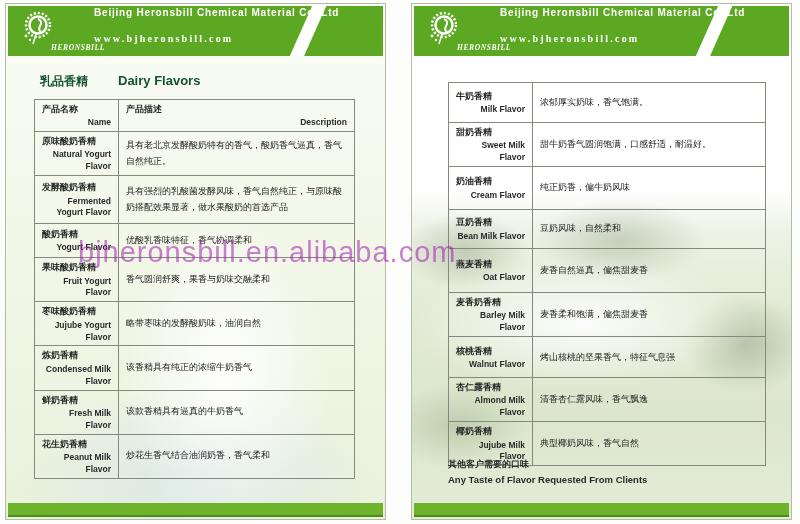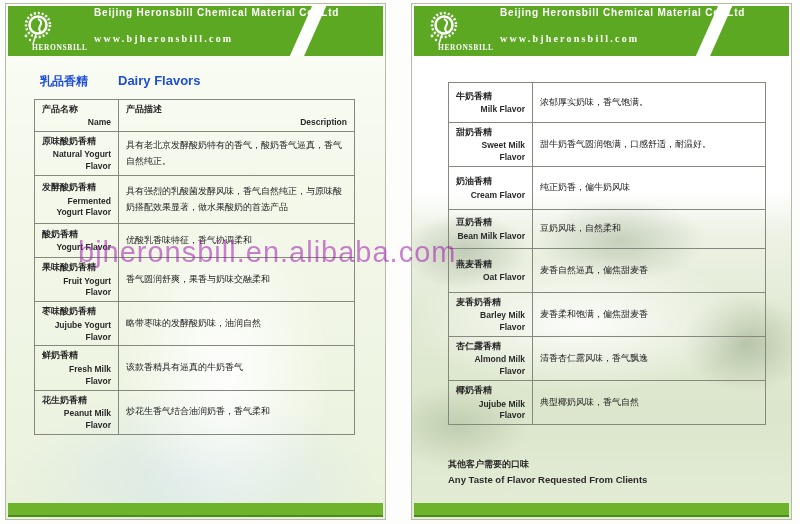--- a/index.html
+++ b/index.html
@@ -42,35 +42,36 @@
     position:absolute;top:2px;left:2px;right:2px;height:50px;
     background:#5ca822;
     overflow:hidden;
   }
   .banner .stripe{
     position:absolute;top:-14px;left:292px;width:13px;height:85px;
     background:#fff;transform:rotate(24deg);
   }
   .logo{position:absolute;left:8px;top:2px;width:44px;height:40px;}
   .logo-text{
-    position:absolute;left:24px;top:37px;
+    position:absolute;left:43px;top:37px;
     color:#fff;font-weight:bold;font-size:7.5px;letter-spacing:0.6px;
     font-family:"Liberation Serif","DejaVu Serif",serif;
+    font-style:italic;
   }
   .company-name{
     position:absolute;left:86px;top:1px;
     color:#fff;font-weight:bold;font-size:10px;letter-spacing:0.8px;
     font-family:Liberation Sans, sans-serif;
   }
   .company-url{
     position:absolute;left:86px;top:27px;
     color:#fff;font-weight:bold;font-size:10px;letter-spacing:2.2px;
     font-family:"Liberation Serif","DejaVu Serif",serif;
   }
-  .page-title{position:absolute;left:34px;top:67px;color:#1d4ed8;font-weight:bold;}
+  .page-title{position:absolute;left:34px;top:67px;color:#14532d;font-weight:bold;}
   .page-title .t-cn{font-size:12px;}
   .page-title .t-en{font-size:13px;margin-left:30px;}
 
   table.flavor{
     position:absolute;border-collapse:collapse;table-layout:fixed;
     background:transparent;
   }
   table.flavor td{
     border:1px solid #85897d;
     vertical-align:middle;
@@ -174,20 +175,29 @@
     </tr>
     <tr style="height:42px">
       <td>
         <div class="name-cn">枣味酸奶香精</div>
         <div class="name-en">Jujube Yogurt  Flavor</div>
       </td>
       <td>
             <div class="desc">略带枣味的发酵酸奶味，油润自然</div>
           </td>
     </tr>
+    <tr style="height:42px">
+      <td>
+        <div class="name-cn">炼奶香精</div>
+        <div class="name-en">Condensed Milk  Flavor</div>
+      </td>
+      <td>
+            <div class="desc">该香精具有纯正的浓缩牛奶香气</div>
+          </td>
+    </tr>
     <tr style="height:41px">
       <td>
         <div class="name-cn">鲜奶香精</div>
         <div class="name-en">Fresh Milk Flavor</div>
       </td>
       <td>
             <div class="desc">该款香精具有逼真的牛奶香气</div>
           </td>
     </tr>
     <tr style="height:39px">
@@ -274,20 +284,29 @@
       <td>
         <div class="name-cn">麦香奶香精</div>
         <div class="name-en">Barley Milk Flavor</div>
       </td>
       <td>
             <div class="desc">麦香柔和饱满，偏焦甜麦香</div>
           </td>
     </tr>
     <tr style="height:41px">
       <td>
+        <div class="name-cn">核桃香精</div>
+        <div class="name-en">Walnut Flavor</div>
+      </td>
+      <td>
+            <div class="desc">烤山核桃的坚果香气，特征气息强</div>
+          </td>
+    </tr>
+    <tr style="height:41px">
+      <td>
         <div class="name-cn">杏仁露香精</div>
         <div class="name-en">Almond Milk Flavor</div>
       </td>
       <td>
             <div class="desc">清香杏仁露风味，香气飘逸</div>
           </td>
     </tr>
     <tr style="height:42px">
       <td>
         <div class="name-cn">椰奶香精</div>

